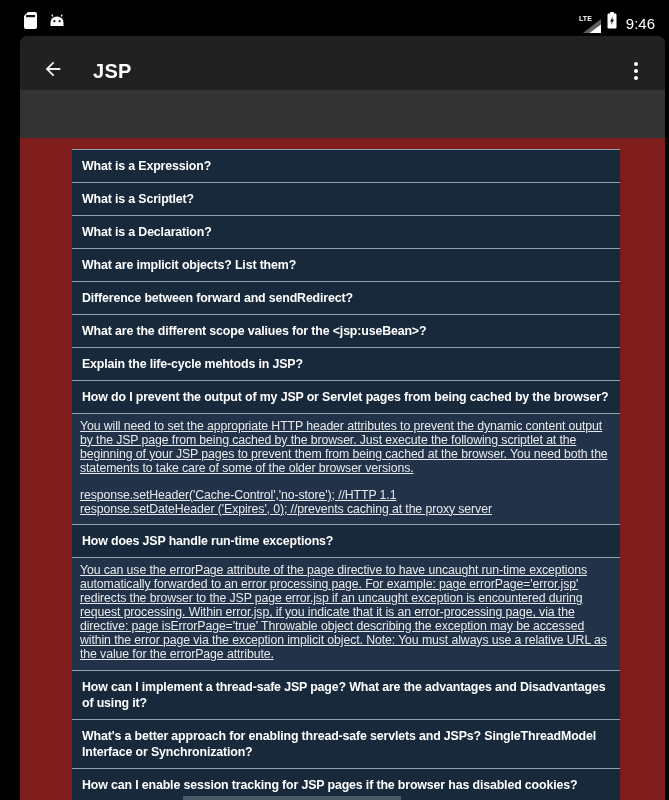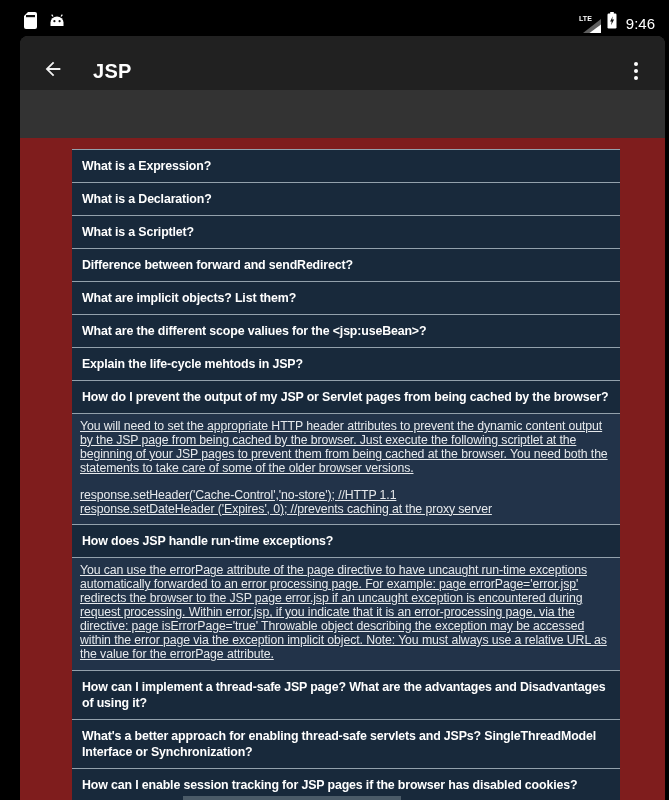--- a/index.html
+++ b/index.html
@@ -108,24 +108,24 @@
       <div class="toolbar-title">JSP</div>
       <div class="toolbar-spacer"></div>
       <div class="overflow-btn">
         <span style="display:contents"><i></i><i></i><i></i></span>
       </div>
     </div>
 
     <div class="content">
       <div class="faq-list" id="faq-list">
           <div class="q-row">What is a Expression?</div>
+          <div class="q-row">What is a Scriptlet?</div>
           <div class="q-row">What is a Declaration?</div>
-          <div class="q-row">What is a Scriptlet?</div>
+          <div class="q-row">What are implicit objects? List them?</div>
           <div class="q-row">Difference between forward and sendRedirect?</div>
-          <div class="q-row">What are implicit objects? List them?</div>
           <div class="q-row">What are the different scope valiues for the &lt;jsp:useBean&gt;?</div>
           <div class="q-row">Explain the life-cycle mehtods in JSP?</div>
           <div class="q-row">How do I prevent the output of my JSP or Servlet pages from being cached by the browser?</div>
           <div class="a-block">
             <div class="a-line">You will need to set the appropriate HTTP header attributes to prevent the dynamic content output by the JSP page from being cached by the browser. Just execute the following scriptlet at the beginning of your JSP pages to prevent them from being cached at the browser. You need both the statements to take care of some of the older browser versions.</div>
             <div class="a-gap"></div>
             <div class="a-line">response.setHeader('Cache-Control','no-store'); //HTTP 1.1</div>
             <div class="a-line">response.setDateHeader ('Expires', 0); //prevents caching at the proxy server</div>
           </div>
           <div class="q-row">How does JSP handle run-time exceptions?</div>

